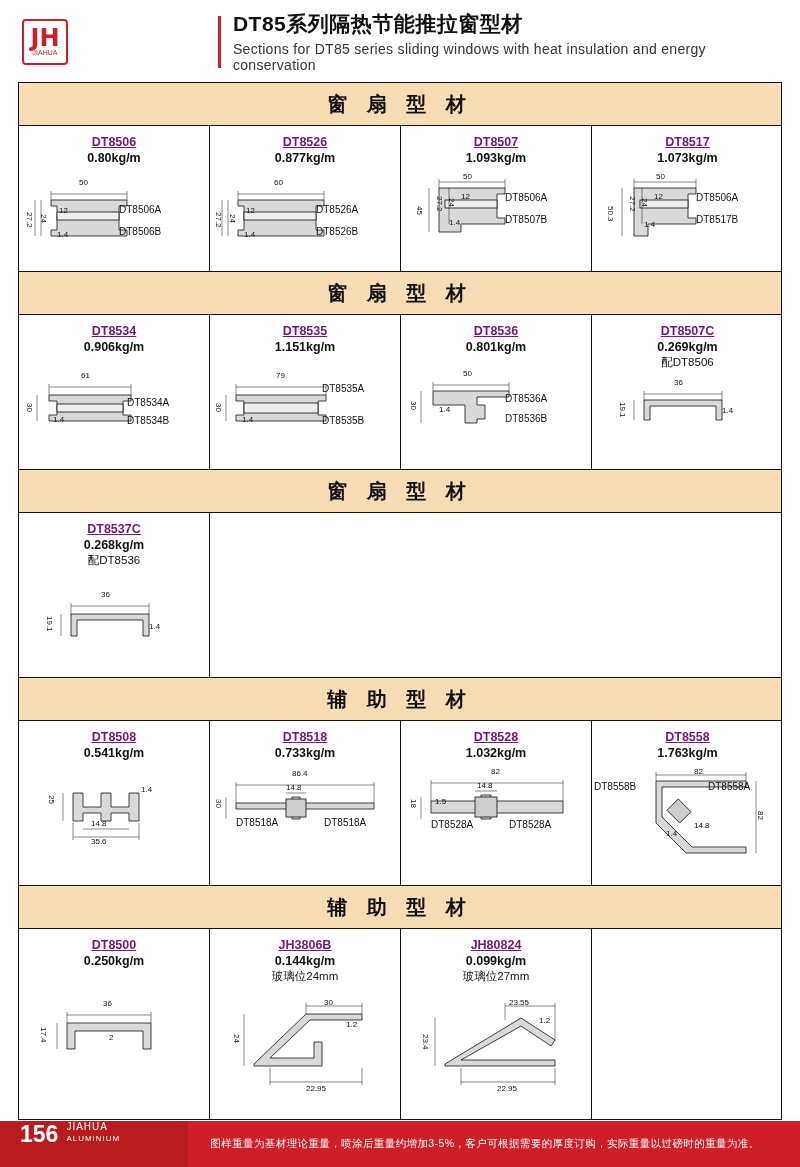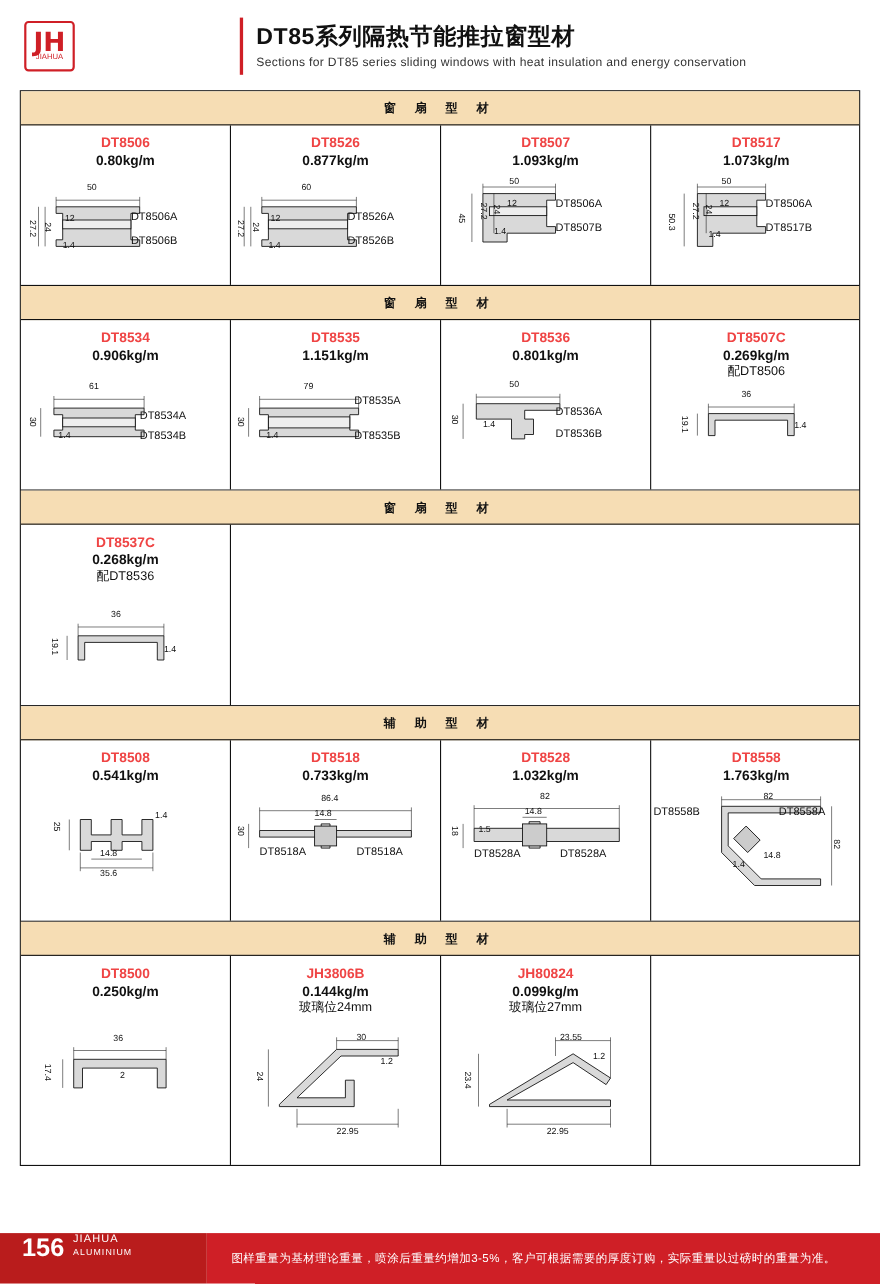--- a/index.html
+++ b/index.html
@@ -26,49 +26,49 @@
     color:#cf1f26; margin-right:7px;
   }
   .logo-mark .glyph { font-size:24px; font-weight:bold; line-height:20px; font-family:"DejaVu Sans", sans-serif;}
   .logo-mark .sub { font-size:7px; letter-spacing:0px; line-height:9px; }
   .logo-text { display:flex; flex-direction:column; justify-content:center; }
   .logo-cn { font-size:25px; font-weight:bold; letter-spacing:1px; color:#111; line-height:27px; }
   .logo-slogan { font-size:7.5px; color:#444; letter-spacing:1.1px; margin-top:3px;}
   .header-div { width:3px; background:#cf1f26; height:52px; margin:0 12px 0 4px; }
   .header-titles { display:flex; flex-direction:column; justify-content:center; }
   .title-cn { font-size:21px; font-weight:bold; letter-spacing:0.5px; color:#111; line-height:26px; }
-  .title-en { font-size:11px; color:#333; letter-spacing:0.3px; margin-top:4px; }
+  .title-en { font-size:14px; color:#333; letter-spacing:0.3px; margin-top:4px; }
 
   
   .sheet {
     margin:0 18px;
     border:1px solid #111;
     width:764px;
   }
   .band {
     background:#f6ddb4;
     border-bottom:1px solid #111;
     text-align:center;
-    font-size:11px; font-weight:bold;
+    font-size:20px; font-weight:bold;
     letter-spacing:7px;
     padding:8px 0 7px 0;
     color:#111;
   }
   .row { display:flex; border-bottom:1px solid #111; }
   .row:last-child { border-bottom:none; }
   .cell {
     border-right:1px solid #111;
     position:relative;
     padding:8px 4px 6px 4px;
     display:flex; flex-direction:column; align-items:center;
   }
   .cell:last-child { border-right:none; }
   .c4 { width:191px; }
   .blank { flex:1; }
-  .code { font-size:12.5px; font-weight:bold; text-align:center; line-height:16px; color:#ef4444;}
+  .code { font-size:12.5px; font-weight:bold; text-align:center; line-height:16px; color:#701a75;text-decoration:underline;}
   .wt { font-size:12.5px; font-weight:bold; text-align:center; line-height:16px; color:#111;}
   .note { font-size:11.5px; text-align:center; line-height:15px; color:#111;}
   .fig { position:relative; width:100%; flex:1; min-height:70px; margin-top:6px; }
   .dim { position:absolute; font-size:8px; color:#111; font-family:"Liberation Sans", sans-serif; white-space:nowrap; }
   .lbl { position:absolute; font-size:10px; color:#111; white-space:nowrap; }
   svg { display:block; }
 
   
   .footer {
     position:absolute; left:0; bottom:0;

